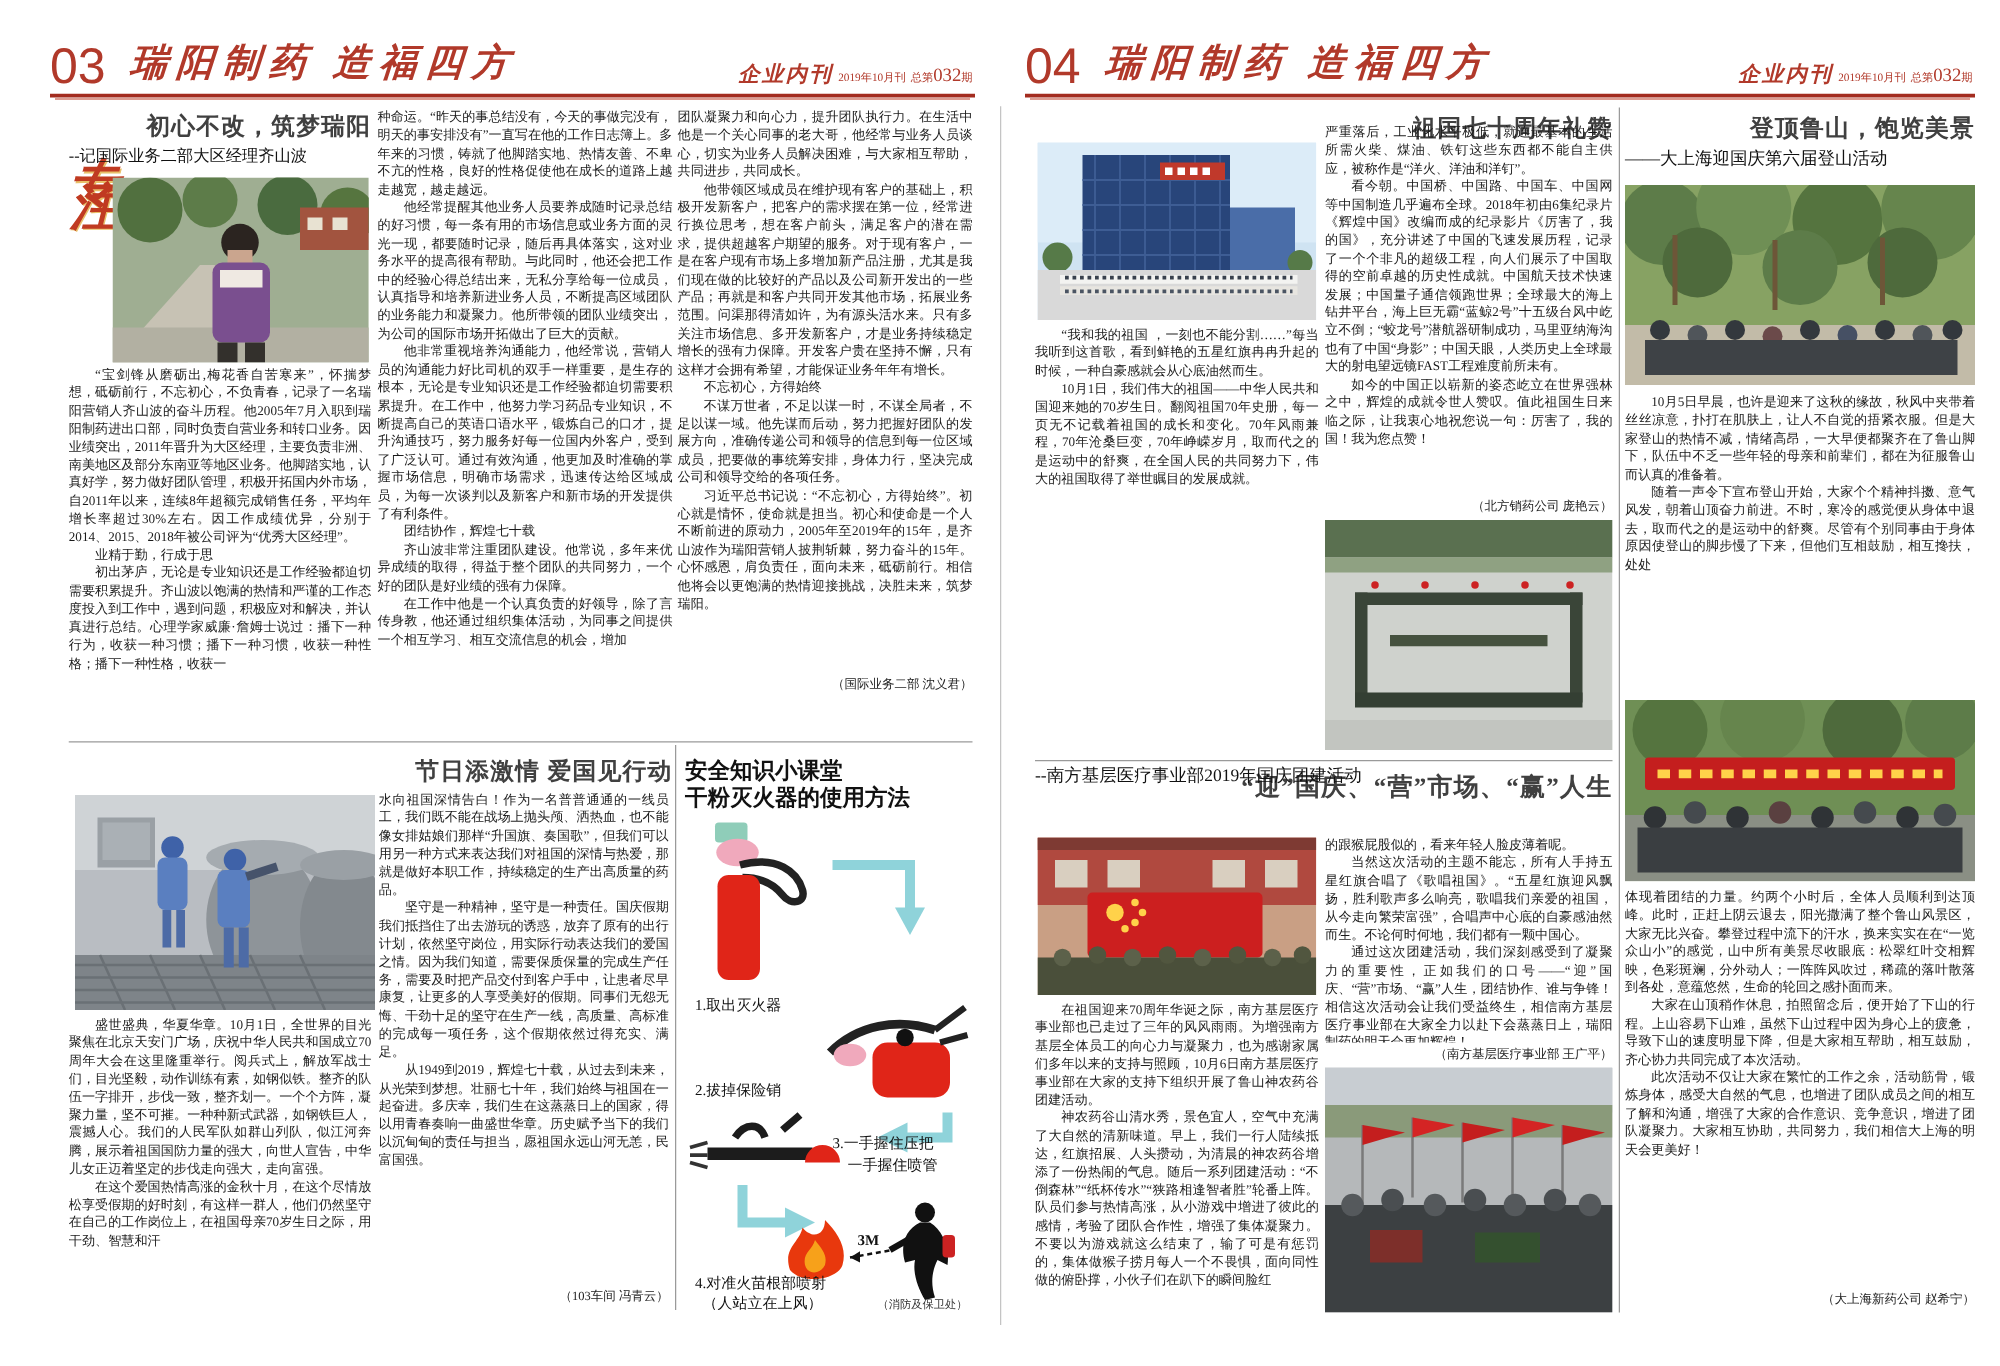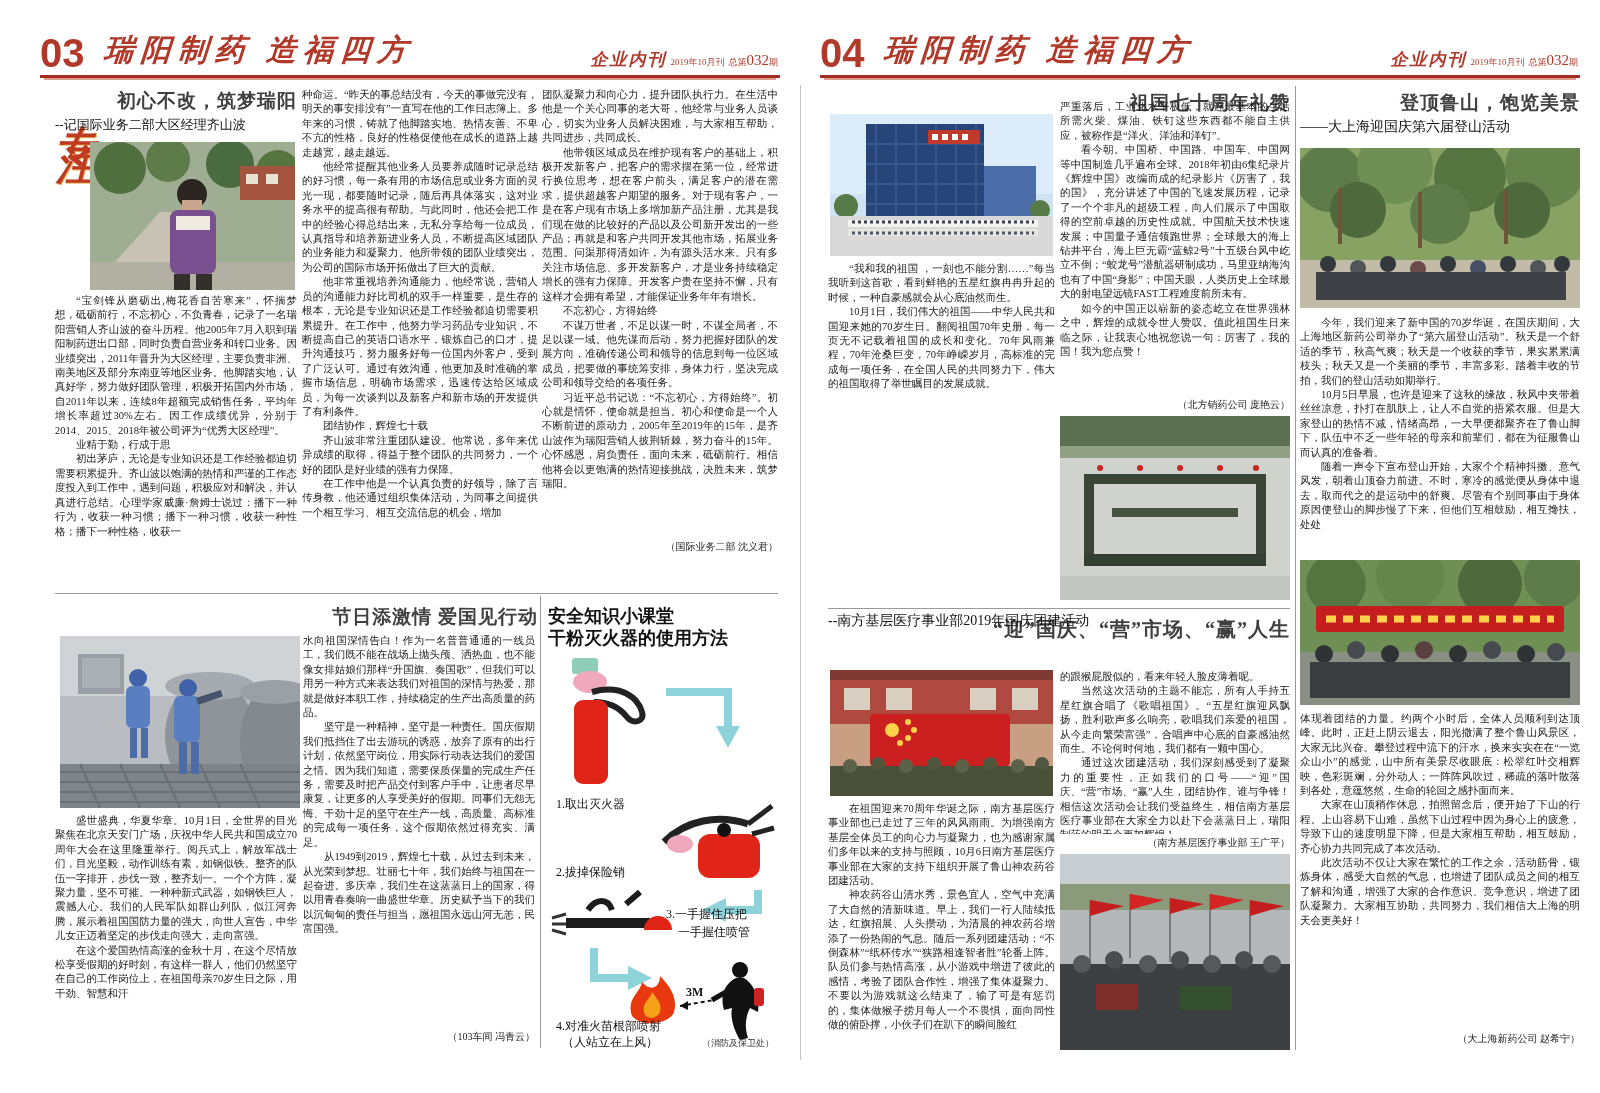--- a/index.html
+++ b/index.html
@@ -3,21 +3,21 @@
 <meta charset="utf-8">
 <style>
   *{margin:0;padding:0;box-sizing:border-box}
   html,body{width:1600px;height:1093px;background:#f6f5f2;overflow:hidden}
   body{position:relative;font-family:"Liberation Serif",serif;color:#1b1b1b}
   .sheet{position:absolute;left:0;top:0;width:1600px;height:1093px;background:#ffffff}
   .page{position:absolute;top:30px;height:1040px}
   .abs{position:absolute}
   
   .masthead{position:absolute;left:0;top:0;right:0;height:48px;border-bottom:3px solid #a32c1f;box-shadow:0 6px 0 -4px #dd9c91}
-  .pageno{position:absolute;left:0;bottom:2px;font-family:"Liberation Sans",sans-serif;font-weight:bold;font-size:40px;line-height:1;color:#b1392a}
+  .pageno{position:absolute;left:0;bottom:2px;font-family:"Liberation Sans",sans-serif;font-weight:normal;font-size:40px;line-height:1;color:#b1392a}
   .brand{position:absolute;left:64px;bottom:4px;font-size:30px;font-weight:bold;font-style:italic;letter-spacing:7px;color:#b1392a;transform:skewX(-4deg)}
   .issue{position:absolute;right:2px;bottom:4px;color:#b1392a;white-space:nowrap}
   .issue .lab{font-size:17px;font-weight:bold;font-style:italic;letter-spacing:2px}
   .issue .small{font-size:9px}
   .issue .num{font-size:15px;font-weight:normal}
   
   .col{position:absolute;overflow:hidden}
   .col p{font-size:10.5px;line-height:14.4px;text-align:justify;text-indent:2em;color:#1a1a1a}
   .col p.cont{text-indent:0}
   .col p.subhead{font-weight:normal}
@@ -212,21 +212,21 @@
         <circle cx="210" cy="96" r="10" fill="#567a48"></circle>
       <rect x="0" y="102" width="223" height="40" fill="#d9d9d9"></rect>
       <rect x="18" y="106" width="190" height="7" fill="#f3f3f1"></rect>
       <rect x="18" y="115" width="190" height="7" fill="#e7e5e0"></rect>
       <path d="M22 108 H204" stroke="#39414d" stroke-width="3" stroke-dasharray="3 3"></path>
       <path d="M22 119 H204" stroke="#4b5563" stroke-width="3" stroke-dasharray="3 3"></path>
     </svg>
 
     <div class="col" style="left:8px;top:232px;width:227px;height:340px">
         <p>“我和我的祖国 ，一刻也不能分割……”每当我听到这首歌，看到鲜艳的五星红旗冉冉升起的时候，一种自豪感就会从心底油然而生。</p>
-        <p>10月1日，我们伟大的祖国——中华人民共和国迎来她的70岁生日。翻阅祖国70年史册，每一页无不记载着祖国的成长和变化。70年风雨兼程，70年沧桑巨变，70年峥嵘岁月，高标准的完成每一项任务，在全国人民的共同努力下，伟大的祖国取得了举世瞩目的发展成就。</p>
+        <p>10月1日，我们伟大的祖国——中华人民共和国迎来她的70岁生日。翻阅祖国70年史册，每一页无不记载着祖国的成长和变化。70年风雨兼程，70年沧桑巨变，70年峥嵘岁月，取而代之的是运动中的舒爽，在全国人民的共同努力下，伟大的祖国取得了举世瞩目的发展成就。</p>
       </div>
     <div class="col" style="left:240px;top:70px;width:230px;height:298px">
         <p class="cont">严重落后，工业化水平极低，就连最基本的生活所需火柴、煤油、铁钉这些东西都不能自主供应，被称作是“洋火、洋油和洋钉”。</p>
         <p>看今朝。中国桥、中国路、中国车、中国网等中国制造几乎遍布全球。2018年初由6集纪录片《辉煌中国》改编而成的纪录影片《厉害了，我的国》，充分讲述了中国的飞速发展历程，记录了一个个非凡的超级工程，向人们展示了中国取得的空前卓越的历史性成就。中国航天技术快速发展；中国量子通信领跑世界；全球最大的海上钻井平台，海上巨无霸“蓝鲸2号”十五级台风中屹立不倒；“蛟龙号”潜航器研制成功，马里亚纳海沟也有了中国“身影”；中国天眼，人类历史上全球最大的射电望远镜FAST工程难度前所未有。</p>
         <p>如今的中国正以崭新的姿态屹立在世界强林之中，辉煌的成就令世人赞叹。值此祖国生日来临之际，让我衷心地祝您说一句：厉害了，我的国！我为您点赞！</p>
       </div>
     <div class="byline" style="left:240px;top:368px;width:230px">（北方销药公司 庞艳云）</div>
 
     <svg class="abs" style="left:240px;top:386px" width="230" height="184" viewBox="0 0 230 184">
       <rect width="230" height="184" fill="#cfd2cd"></rect>
@@ -330,21 +330,20 @@
         <circle cx="118" cy="121" r="8" fill="#6b4a4a"></circle>
         <circle cx="148" cy="116" r="8" fill="#33383d"></circle>
         <circle cx="178" cy="120" r="8" fill="#465064"></circle>
         <circle cx="208" cy="116" r="8" fill="#33383d"></circle>
         <circle cx="238" cy="120" r="8" fill="#50555a"></circle>
         <circle cx="262" cy="116" r="8" fill="#33383d"></circle>
       <rect x="16" y="124" width="250" height="28" fill="#3e4246"></rect>
     </svg>
 
     <div class="col" style="left:480px;top:286px;width:280px;height:240px">
-        <p>今年，我们迎来了新中国的70岁华诞，在国庆期间，大上海地区新药公司举办了“第六届登山活动”。秋天是一个舒适的季节，秋高气爽；秋天是一个收获的季节，果实累累满枝头；秋天又是一个美丽的季节，丰富多彩。踏着丰收的节拍，我们的登山活动如期举行。</p>
         <p>10月5日早晨，也许是迎来了这秋的缘故，秋风中夹带着丝丝凉意，扑打在肌肤上，让人不自觉的捂紧衣服。但是大家登山的热情不减，情绪高昂，一大早便都聚齐在了鲁山脚下，队伍中不乏一些年轻的母亲和前辈们，都在为征服鲁山而认真的准备着。</p>
         <p>随着一声令下宣布登山开始，大家个个精神抖擞、意气风发，朝着山顶奋力前进。不时，寒冷的感觉便从身体中退去，取而代之的是运动中的舒爽。尽管有个别同事由于身体原因使登山的脚步慢了下来，但他们互相鼓励，相互搀扶，处处</p>
       </div>
 
     <svg class="abs" style="left:480px;top:530px" width="280" height="145" viewBox="0 0 280 145">
       <rect width="280" height="145" fill="#6f8f55"></rect>
       <circle cx="36" cy="24" r="30" fill="#55743f"></circle>
         <circle cx="110" cy="16" r="34" fill="#66854d"></circle>
         <circle cx="190" cy="24" r="32" fill="#4e6a3c"></circle>
         <circle cx="254" cy="18" r="30" fill="#5d7c49"></circle>

